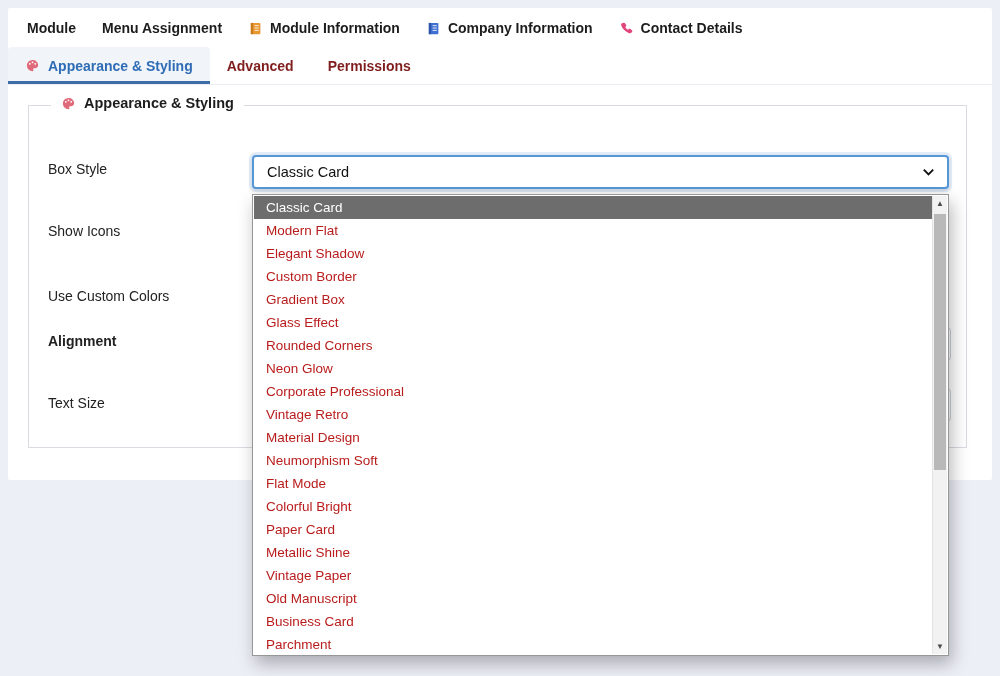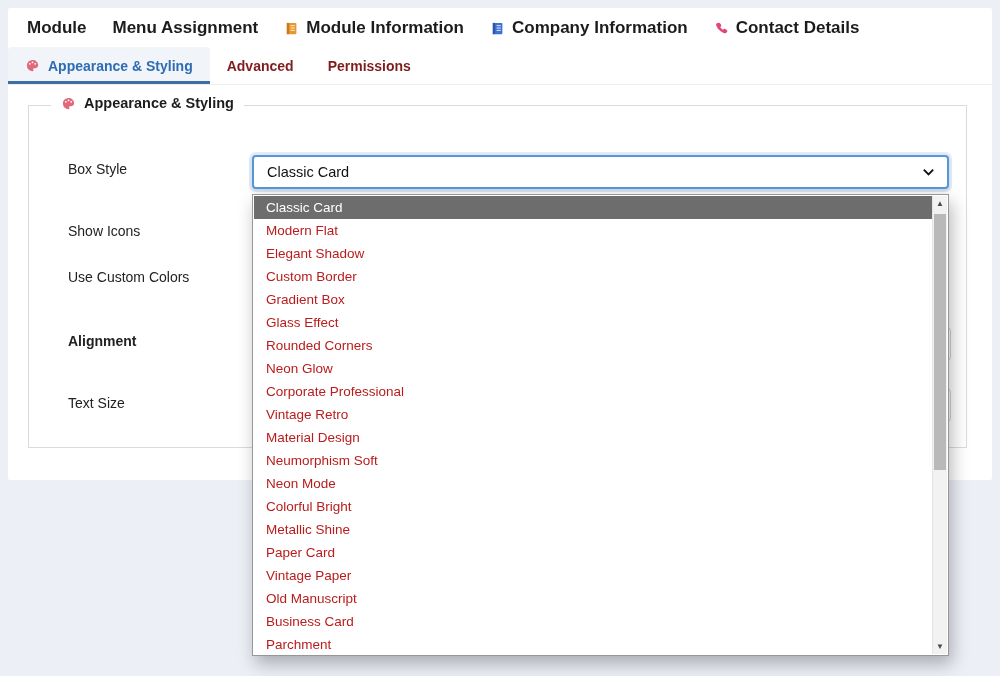--- a/index.html
+++ b/index.html
@@ -6,33 +6,33 @@
   html,body { background:#e4e7f2; }
   .page {
     position:relative; width:1000px; height:676px;
     background:#edeff7; overflow:hidden;
     font-family:"Liberation Sans", sans-serif;
   }
   .surface { position:absolute; left:8px; top:8px; width:984px; height:472px; background:#ffffff; border-radius:2px; }
 
   
   .tabs-primary { position:absolute; left:8px; top:8px; width:984px; height:40px; display:flex; align-items:center; padding-left:6px; z-index:3; }
-  .ptab { display:flex; align-items:center; gap:7px; padding:0 13px; height:100%; font-size:17px; font-weight:700; color:#1c1c1c; cursor:pointer; white-space:nowrap; }
+  .ptab { display:flex; align-items:center; gap:7px; padding:0 13px; height:100%; font-size:14px; font-weight:700; color:#1c1c1c; cursor:pointer; white-space:nowrap; }
   .ptab .ico { display:flex; align-items:center; }
 
   
   .tabs-secondary { position:absolute; left:8px; top:47px; width:984px; height:38px; display:flex; border-bottom:1px solid #ebedf3; z-index:3; }
   .stab { display:flex; align-items:center; gap:8px; padding:0 17px; font-size:14px; font-weight:600; color:#7f1d1d; cursor:pointer; white-space:nowrap; }
   .stab.active { background:#f1f5fa; color:#2e6cb5; border-radius:4px 4px 0 0; box-shadow:inset 0 -3px 0 #3d6da6; }
 
   
   .fieldset { position:absolute; left:28px; top:105px; width:939px; height:343px; border:1px solid #d9dbe1; z-index:2; }
   .legend { position:absolute; left:22px; top:-13px; background:#ffffff; padding:2px 10px; display:flex; align-items:center; gap:8px; font-size:14.5px; font-weight:700; color:#1d1d1d; }
 
-  .flabel { position:absolute; left:48px; font-size:14px; color:#222; z-index:2;margin-left:20px; }
+  .flabel { position:absolute; left:48px; font-size:14px; color:#222; z-index:2; }
 
   
   .select-focused {
     position:absolute; left:252px; top:155px; width:697px; height:34px;
     border:2px solid #5697d8; border-radius:4px; background:#fff;
     box-shadow:0 0 0 3px rgba(100,160,230,0.18), 0 2px 5px rgba(0,0,0,0.15);
     display:flex; align-items:center; padding:0 40px 0 13px;
     font-size:14.5px; color:#111; z-index:6; cursor:pointer;
   }
   .select-focused .chevron { position:absolute; right:11px; top:50%; transform:translateY(-50%); display:flex; }
@@ -132,21 +132,21 @@
             <circle cx="8" cy="4.6" r="1" fill="#fff"></circle>
             <circle cx="10.9" cy="6.2" r="1" fill="#fff"></circle>
           </svg>
       </span>
       <span>Appearance &amp; Styling</span>
     </div>
   </div>
 
   <div class="flabel" style="top:161px;">Box Style</div>
   <div class="flabel" style="top:223px;">Show Icons</div>
-  <div class="flabel" style="top:269px;">Use Custom Colors</div>
+  <div class="flabel" style="top:288px;">Use Custom Colors</div>
   <div class="flabel" style="top:333px;font-weight:bold;">Alignment</div>
   <div class="flabel" style="top:395px;">Text Size</div>
 
   <div class="select-bg" style="top:327px;"></div>
   <div class="select-bg" style="top:388px;"></div>
 
   <div class="select-focused">
     <span>Classic Card</span>
     <span class="chevron">
       <svg width="15" height="15" viewBox="0 0 16 16">
@@ -162,24 +162,24 @@
       <div class="option">Elegant Shadow</div>
       <div class="option">Custom Border</div>
       <div class="option">Gradient Box</div>
       <div class="option">Glass Effect</div>
       <div class="option">Rounded Corners</div>
       <div class="option">Neon Glow</div>
       <div class="option">Corporate Professional</div>
       <div class="option">Vintage Retro</div>
       <div class="option">Material Design</div>
       <div class="option">Neumorphism Soft</div>
-      <div class="option">Neon Mode</div>
+      <div class="option">Flat Mode</div>
       <div class="option">Colorful Bright</div>
+      <div class="option">Paper Card</div>
       <div class="option">Metallic Shine</div>
-      <div class="option">Paper Card</div>
       <div class="option">Vintage Paper</div>
       <div class="option">Old Manuscript</div>
       <div class="option">Business Card</div>
       <div class="option">Parchment</div>
     </div>
     <div class="sb">
       <div class="sb-btn up">▲</div>
       <div class="sb-thumb"></div>
       <div class="sb-btn down">▼</div>
     </div>

